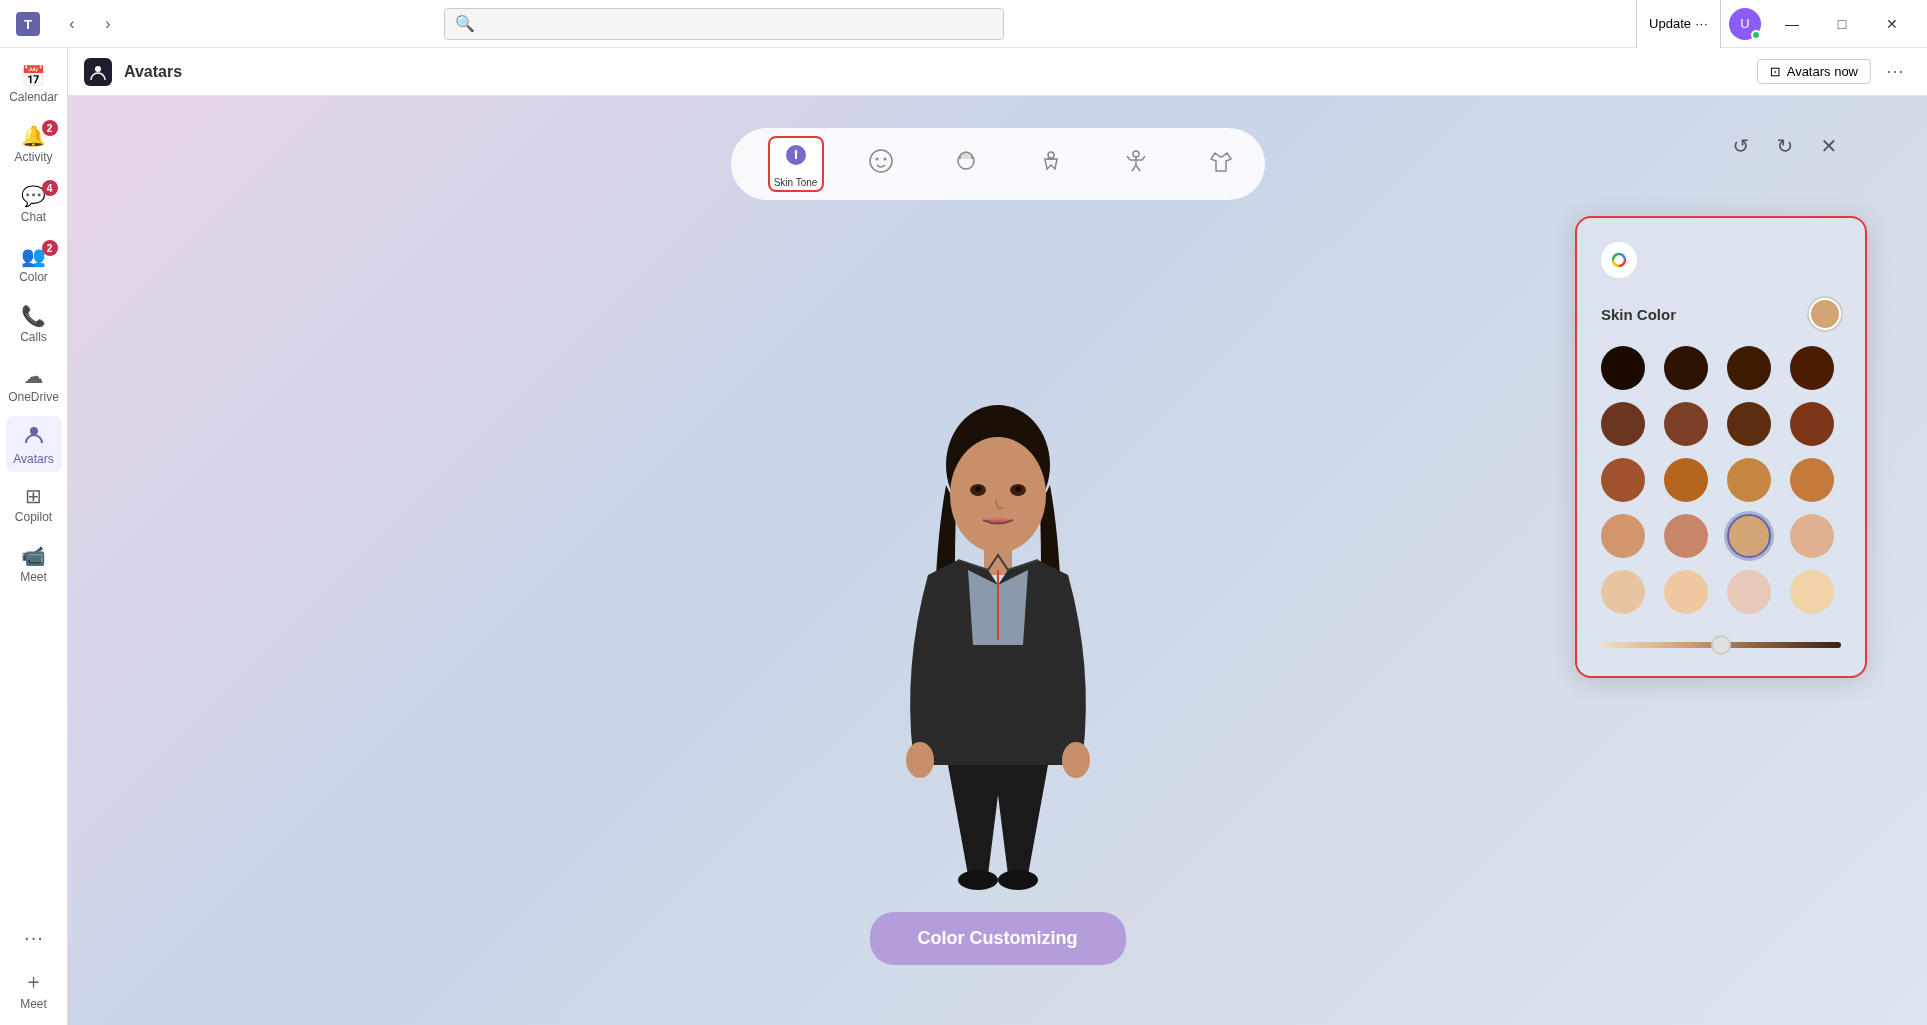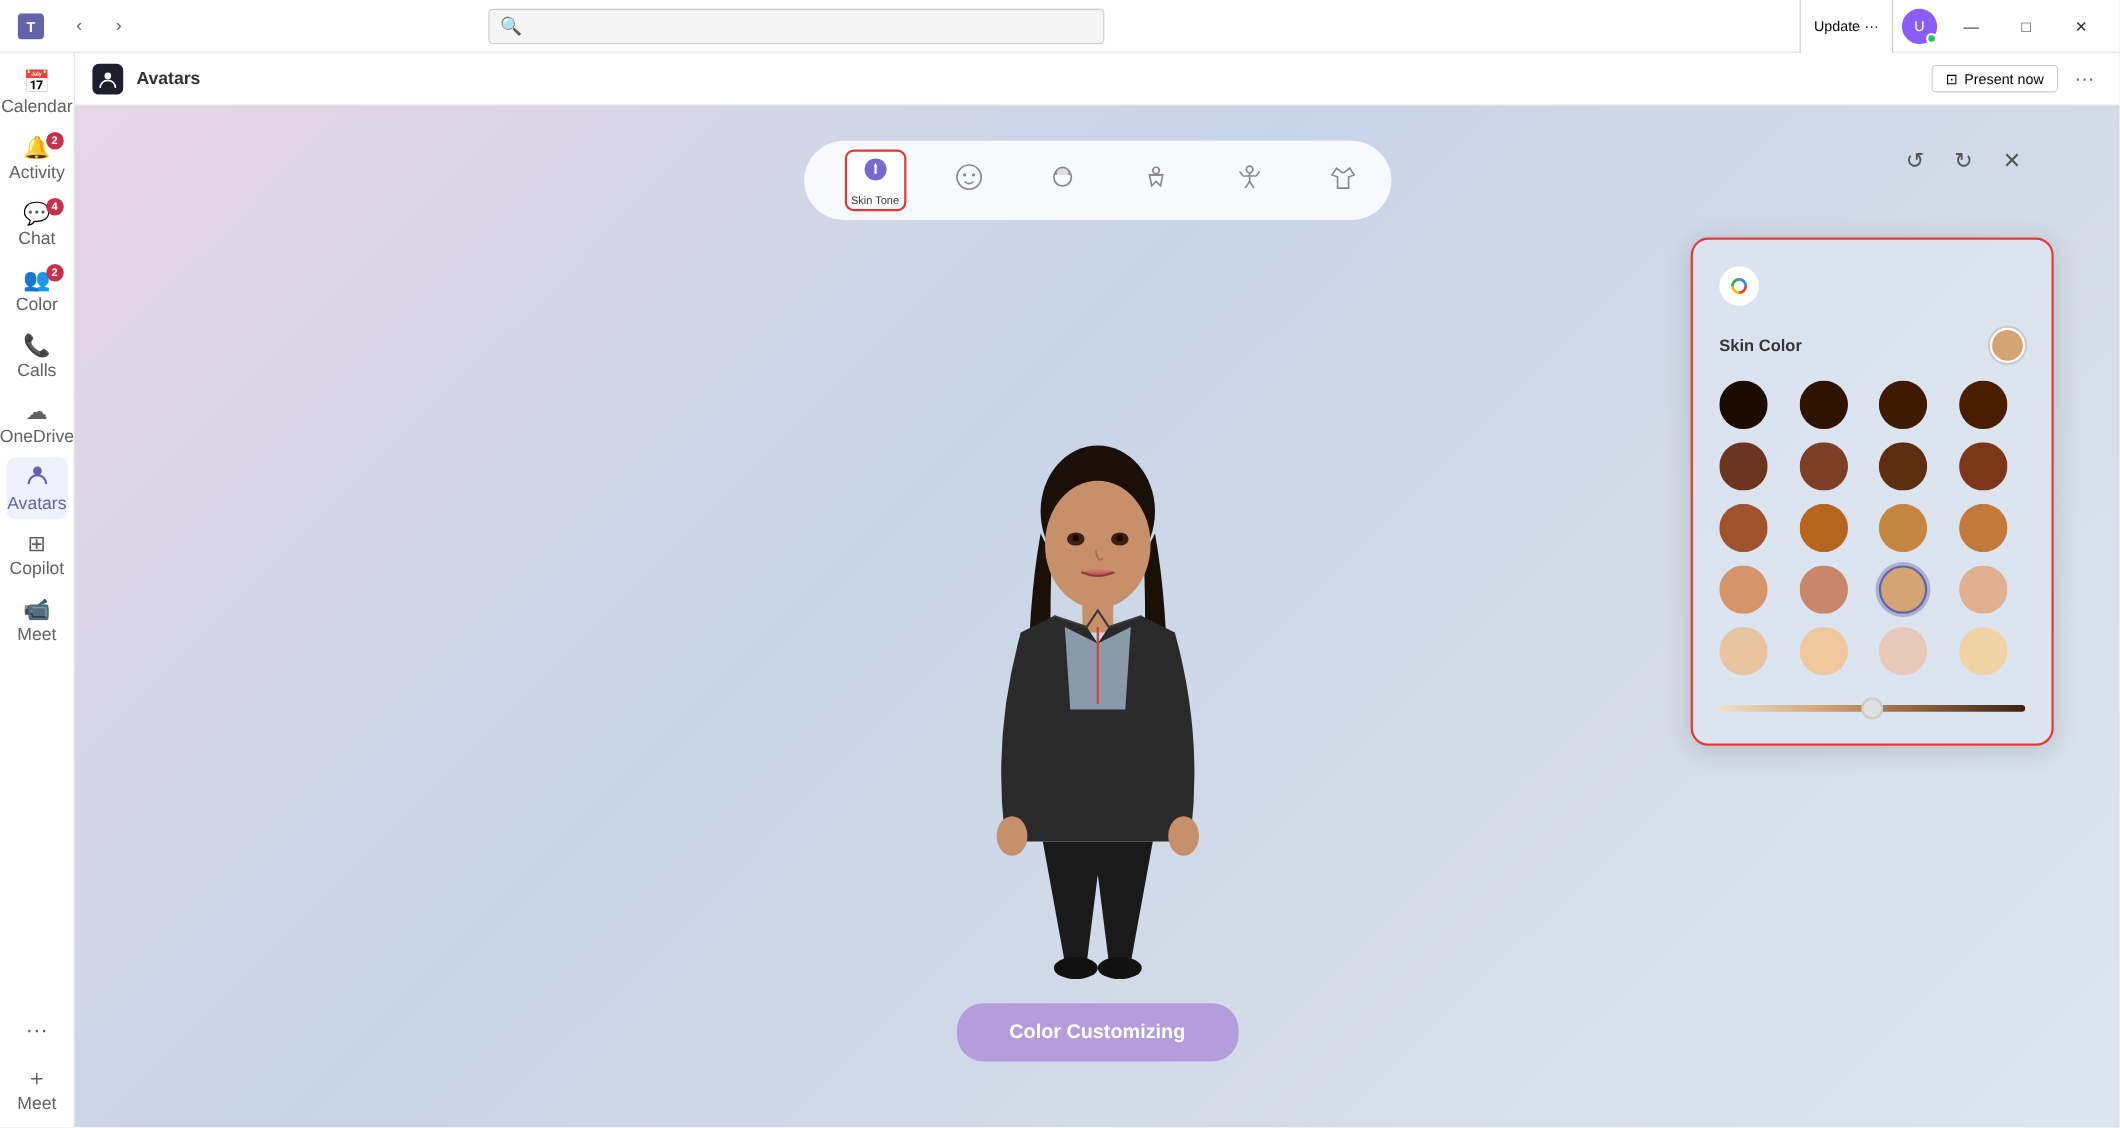--- a/index.html
+++ b/index.html
@@ -51,21 +51,21 @@
       align-items: center;
       justify-content: center;
       border-radius: 8px;
       cursor: pointer;
       gap: 2px;
       position: relative;
       color: #616161;
     }
     .sidebar-item.active { color: #6264a7; background: #f0f0ff; }
     .sidebar-item-icon { font-size: 20px; }
-    .sidebar-item-label { font-size: 16px; font-weight: 500; }
+    .sidebar-item-label { font-size: 12px; font-weight: 500; }
     .badge { position: absolute; top: 4px; right: 4px; background: #c4314b; color: white; border-radius: 50%; width: 16px; height: 16px; font-size: 10px; display: flex; align-items: center; justify-content: center; font-weight: bold; }
     .sidebar-spacer { flex: 1; }
     .sidebar-dots { font-size: 20px; color: #616161; cursor: pointer; padding: 8px; }
 
     
     .content-area { flex: 1; display: flex; flex-direction: column; overflow: hidden; }
 
     
     .app-header {
       height: 48px;
@@ -179,21 +179,21 @@
       font-weight: 600;
       cursor: pointer;
       white-space: nowrap;
     }
 
     
     .skin-panel {
       position: absolute;
       right: 60px;
       top: 120px;
-      width: 330px;
+      width: 292px;
       background: rgba(220, 228, 240, 0.95);
       border-radius: 16px;
       border: 2px solid #e53935;
       padding: 24px;
       box-shadow: 0 4px 24px rgba(0,0,0,0.15);
     }
     .panel-header {
       display: flex;
       align-items: center;
       justify-content: space-between;
@@ -329,21 +329,21 @@
       <div class="app-header-icon">
         <svg width="18" height="18" viewBox="0 0 18 18" fill="none">
           <circle cx="9" cy="6" r="3" fill="white"></circle>
           <path d="M2 17c0-3.9 3.1-7 7-7s7 3.1 7 7" stroke="white" stroke-width="1.5" fill="none"></path>
         </svg>
       </div>
       <h1 class="app-header-title">Avatars</h1>
       <div class="app-header-right">
         <button class="present-now-btn">
           <span>⊡</span>
-          <span>Present now</span>
+          <span>Avatars now</span>
         </button>
         <button class="more-btn">···</button>
       </div>
     </div>
 
     <div class="canvas-area">
 
       <div class="customization-toolbar">
         <button class="tool-btn active">
           <span>

